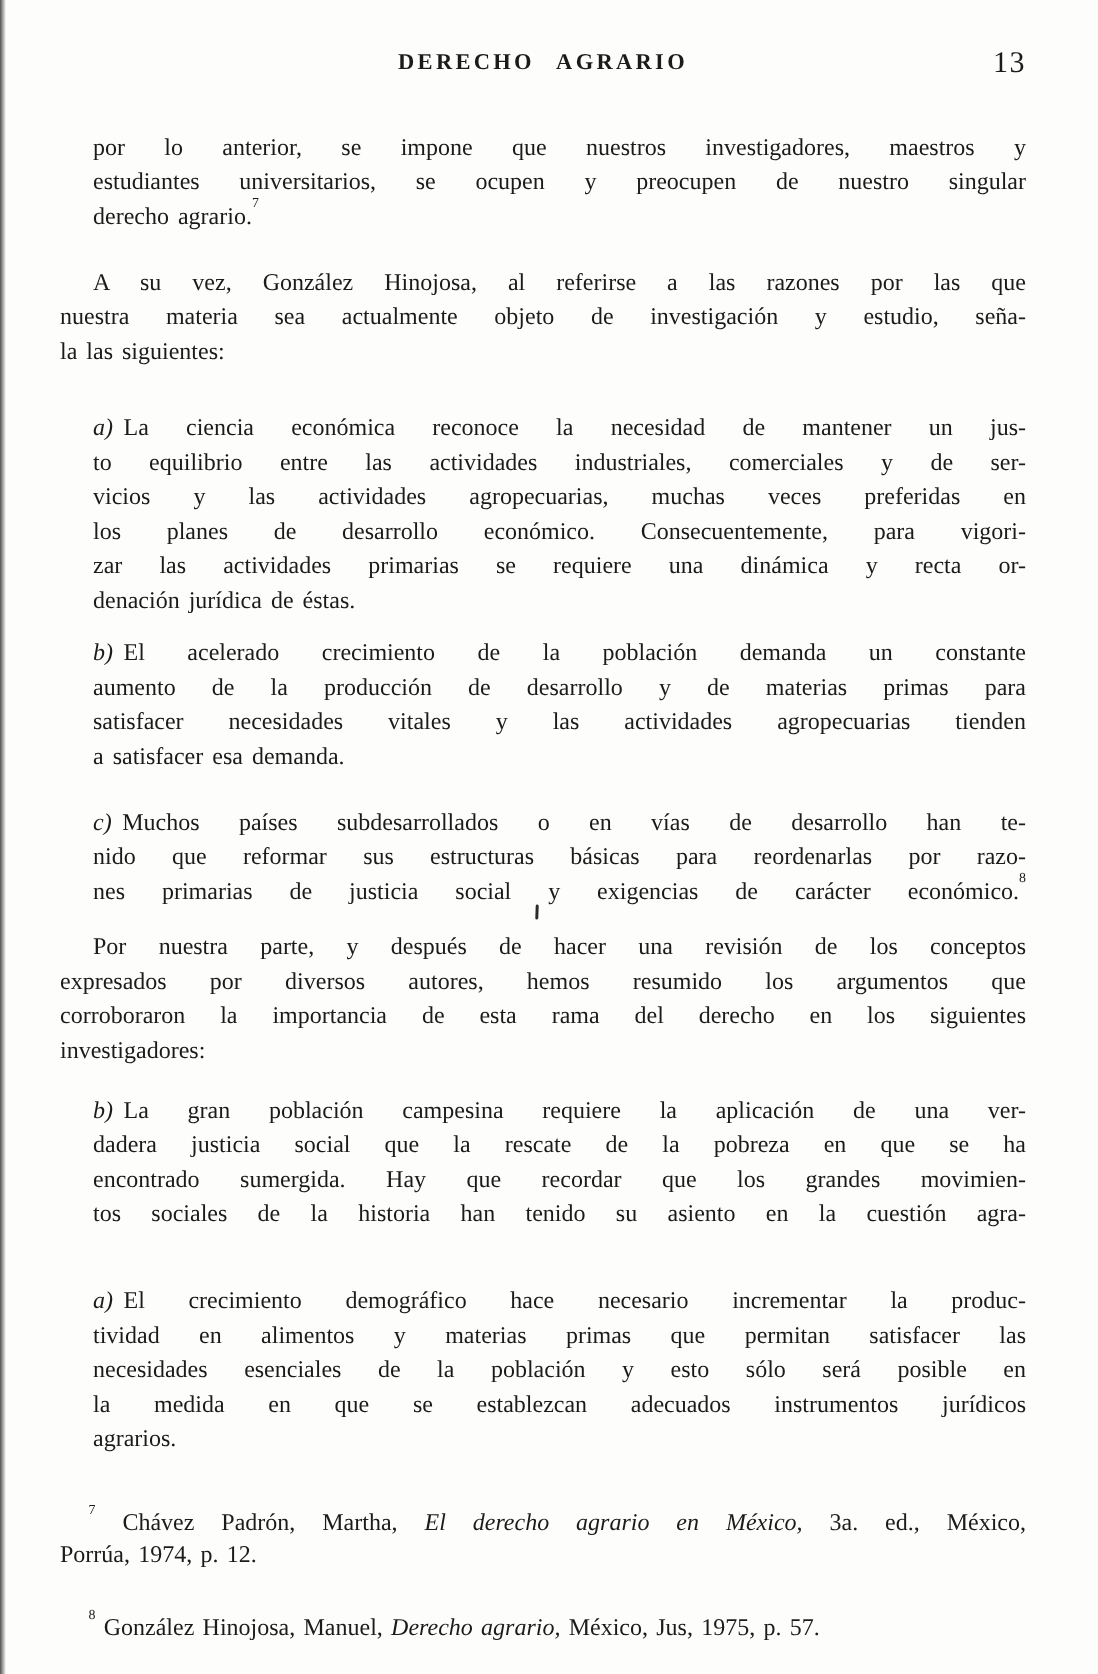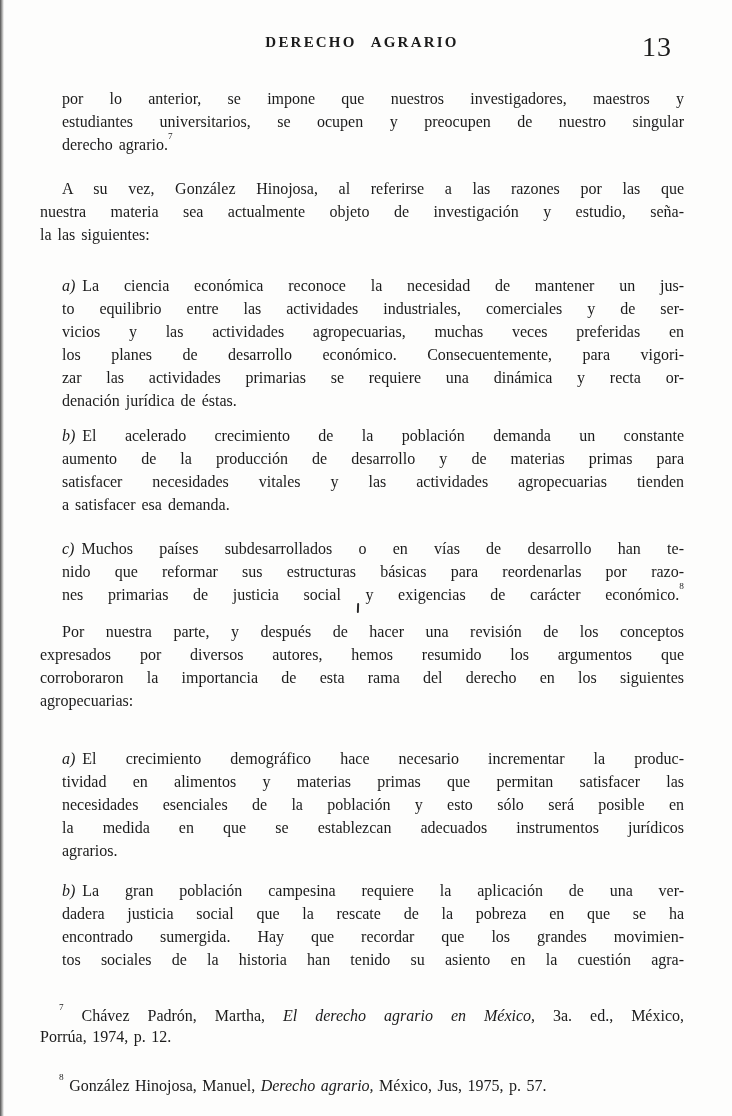--- a/index.html
+++ b/index.html
@@ -20,21 +20,21 @@
     background:linear-gradient(90deg, rgba(25,25,25,0.75), rgba(25,25,25,0));
     pointer-events:none;
   }
   .inner { position:absolute; left:40px; top:33px; width:644px; }
   .running-head { position:relative; height:22px; }
   .head-title {
     position:absolute; left:50%; transform:translateX(-50%);
     top:1px; font-size:15px; font-weight:bold;
     letter-spacing:2.2px; word-spacing:9px; white-space:nowrap;
   }
-  .page-num { position:absolute; right:12px; top:-2px; font-size:28px; letter-spacing:1px; }
+  .page-num { position:absolute; right:0; top:-2px; font-size:20px; letter-spacing:1px; }
 
   .para { font-size:16px; word-spacing:2px; }
   .para.block-indent { margin-left:22px; width:622px; }
   .para.flush { width:644px; }
   .tline {
     line-height:23px; height:23px;
     text-align:justify; text-align-last:justify;
     overflow:visible; white-space:normal;
   }
   .tline.short { text-align-last:left; }
@@ -97,36 +97,36 @@
     <div class="para block-indent" style="margin-top:21px">
         <div class="tline"><i class="marker">c)</i><span>Muchos países subdesarrollados o en vías de desarrollo han te-</span></div>
         <div class="tline"><span>nido que reformar sus estructuras básicas para reordenarlas por razo-</span></div>
         <div class="tline"><span>nes primarias de justicia social y exigencias de carácter económico.</span><sup>8</sup></div>
       </div>
 
     <div class="para flush" style="margin-top:14px">
         <div class="tline findent"><span>Por nuestra parte, y después de hacer una revisión de los conceptos</span></div>
         <div class="tline"><span>expresados por diversos autores, hemos resumido los argumentos que</span></div>
         <div class="tline"><span>corroboraron la importancia de esta rama del derecho en los siguientes</span></div>
-        <div class="tline short"><span>agropecuarias:</span></div>
+        <div class="tline short"><span>investigadores:</span></div>
+      </div>
+
+    <div class="para block-indent" style="margin-top:17px">
+        <div class="tline"><i class="marker">b)</i><span>La gran población campesina requiere la aplicación de una ver-</span></div>
+        <div class="tline"><span>dadera justicia social que la rescate de la pobreza en que se ha</span></div>
+        <div class="tline"><span>encontrado sumergida. Hay que recordar que los grandes movimien-</span></div>
+        <div class="tline"><span>tos sociales de la historia han tenido su asiento en la cuestión agra-</span></div>
       </div>
 
     <div class="para block-indent" style="margin-top:35px">
         <div class="tline"><i class="marker">a)</i><span>El crecimiento demográfico hace necesario incrementar la produc-</span></div>
         <div class="tline"><span>tividad en alimentos y materias primas que permitan satisfacer las</span></div>
         <div class="tline"><span>necesidades esenciales de la población y esto sólo será posible en</span></div>
         <div class="tline"><span>la medida en que se establezcan adecuados instrumentos jurídicos</span></div>
         <div class="tline short"><span>agrarios.</span></div>
-      </div>
-
-    <div class="para block-indent" style="margin-top:17px">
-        <div class="tline"><i class="marker">b)</i><span>La gran población campesina requiere la aplicación de una ver-</span></div>
-        <div class="tline"><span>dadera justicia social que la rescate de la pobreza en que se ha</span></div>
-        <div class="tline"><span>encontrado sumergida. Hay que recordar que los grandes movimien-</span></div>
-        <div class="tline"><span>tos sociales de la historia han tenido su asiento en la cuestión agra-</span></div>
       </div>
 
     <div class="footnotes" style="margin-top:34px">
       <div class="para flush">
           <div class="tline findent"><sup>7</sup><span> Chávez Padrón, Martha, </span><i>El derecho agrario en México,</i><span> 3a. ed., México,</span></div>
           <div class="tline short"><span>Porrúa, 1974, p. 12.</span></div>
         </div>
       <div class="para flush">
           <div class="tline short findent"><sup>8</sup><span> González Hinojosa, Manuel, </span><i>Derecho agrario,</i><span> México, Jus, 1975, p. 57.</span></div>
         </div>

